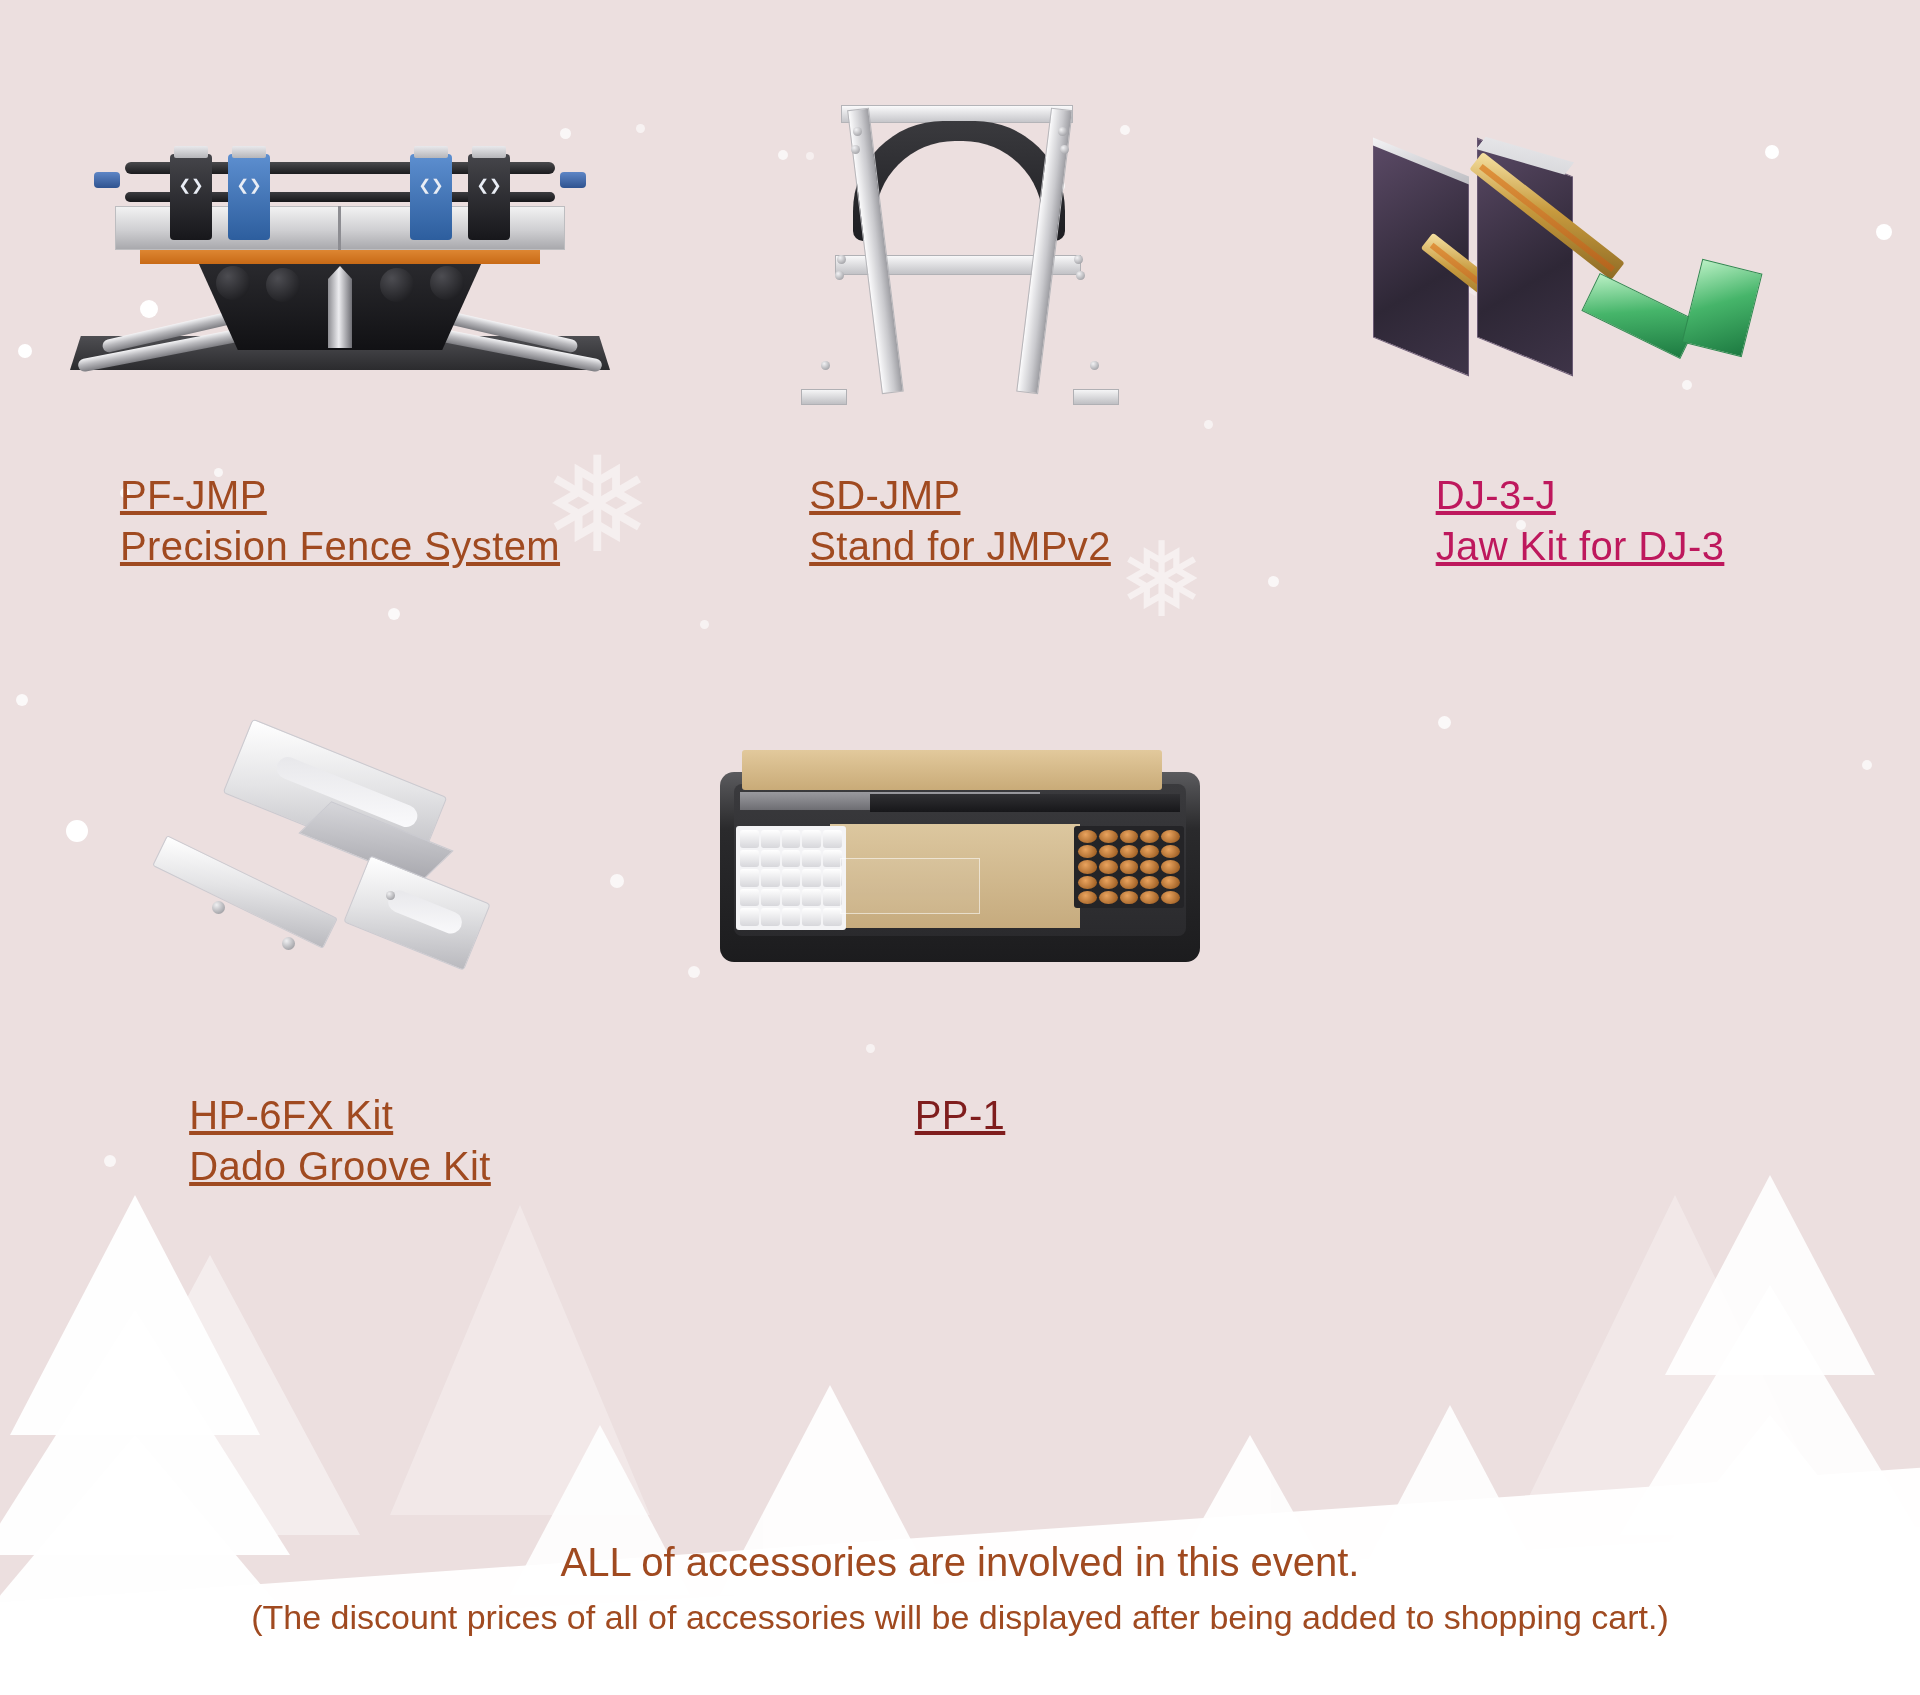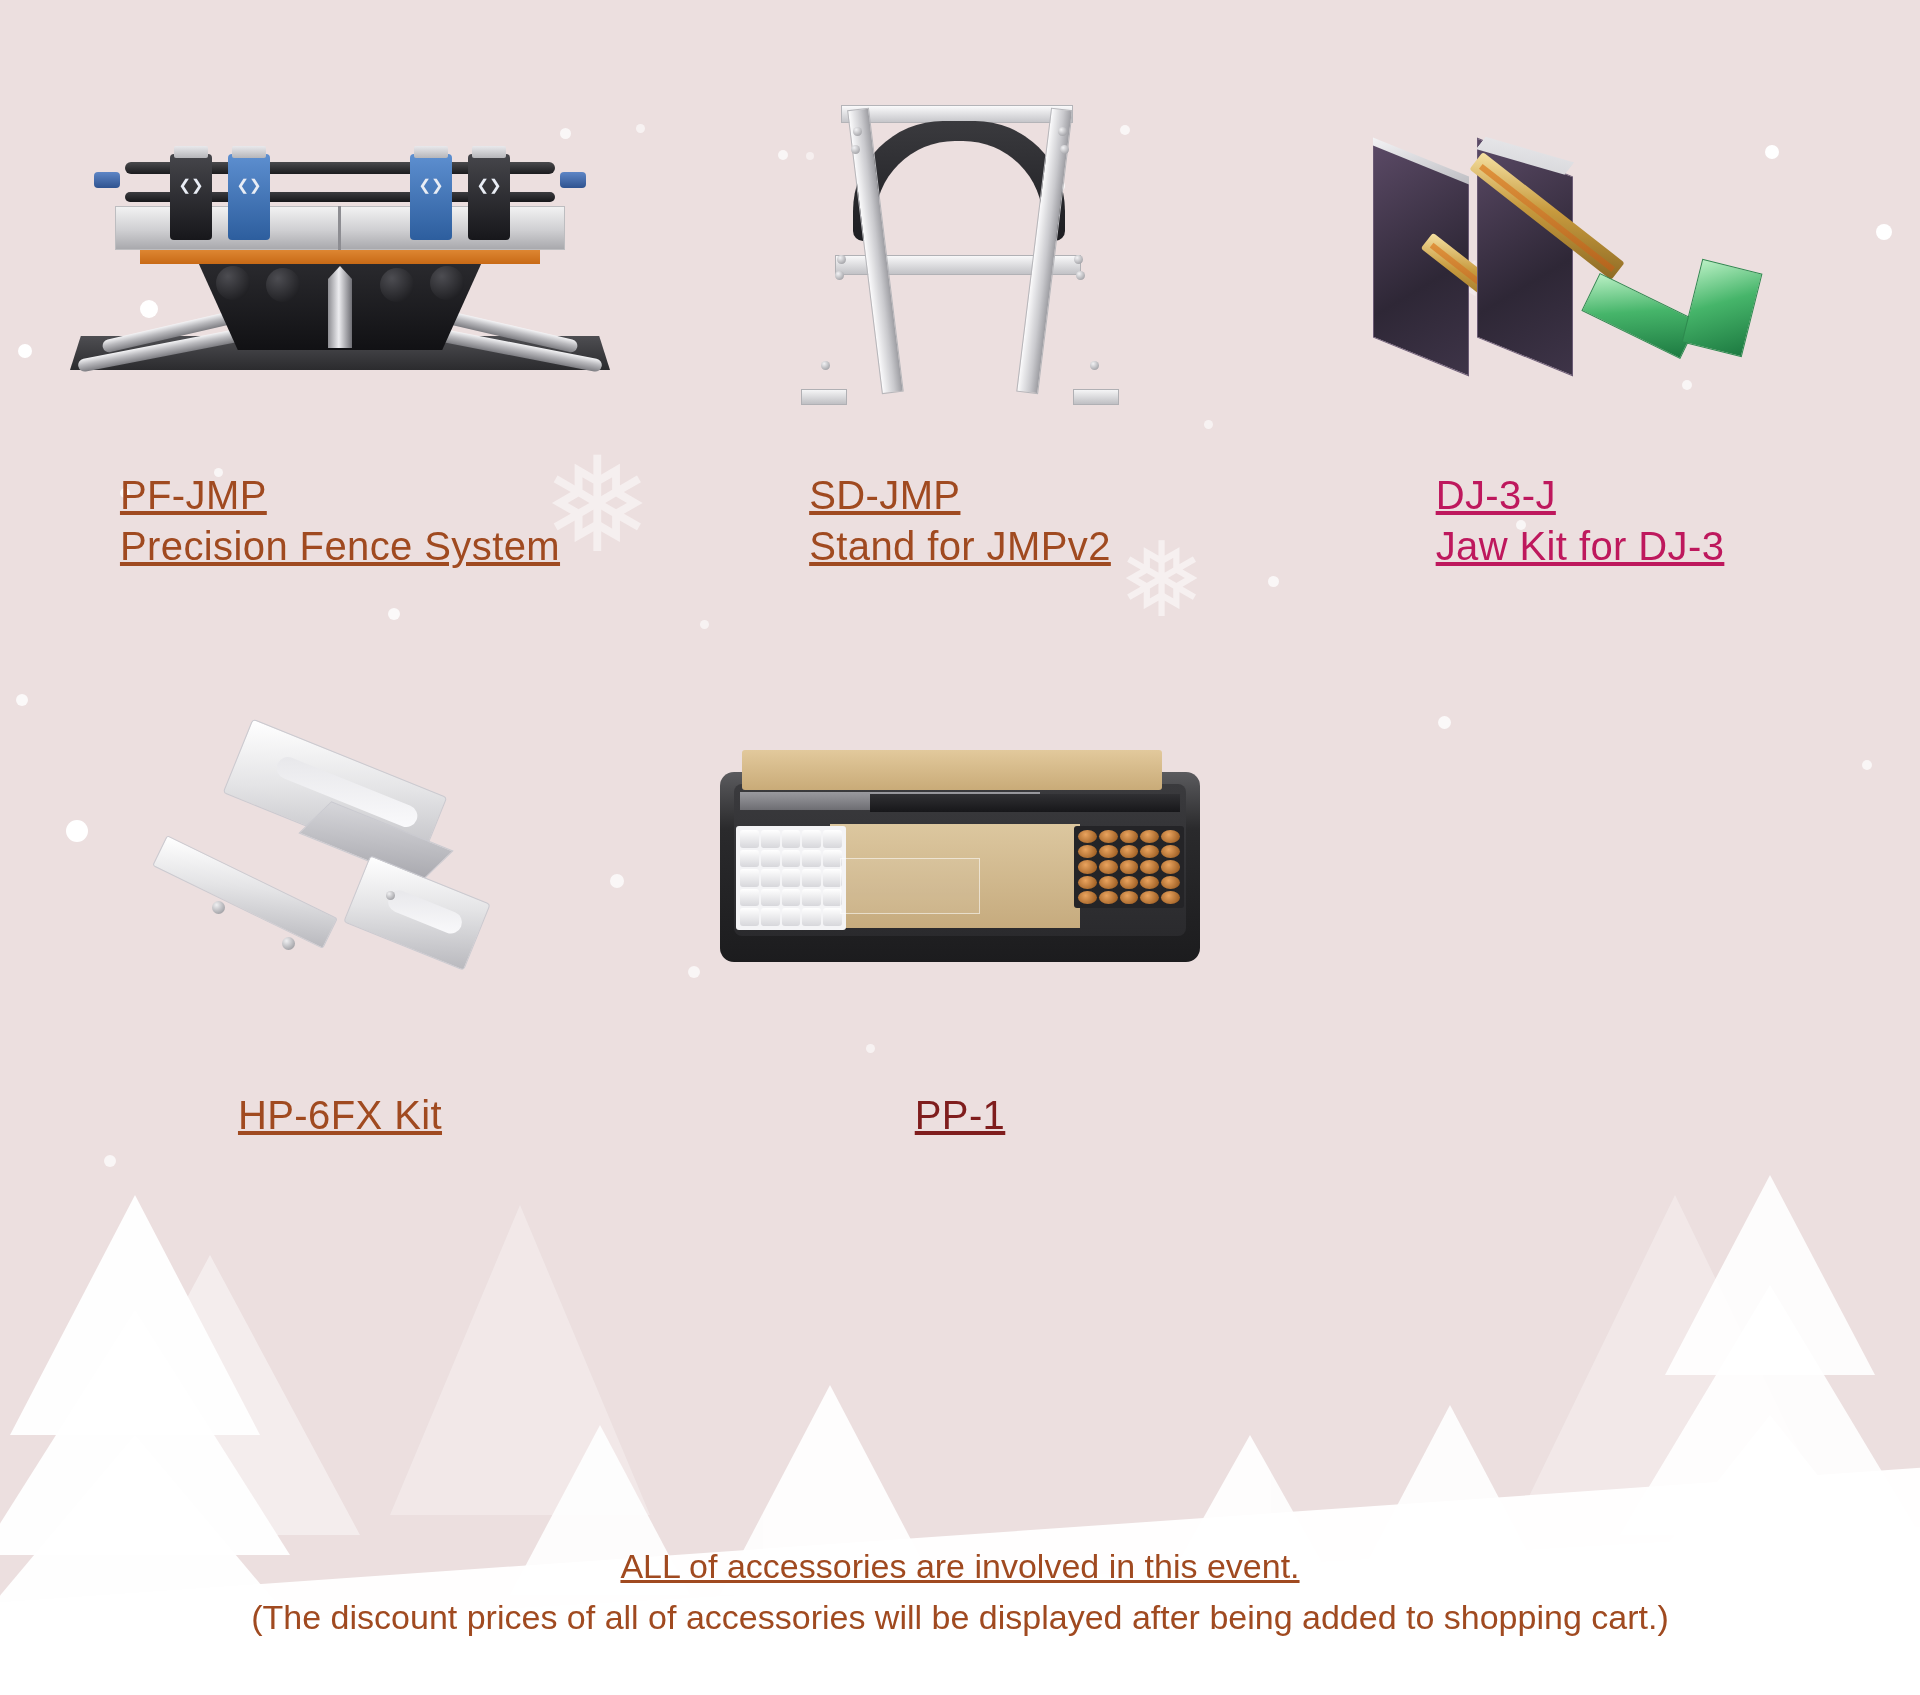--- a/index.html
+++ b/index.html
@@ -256,21 +256,21 @@
     border:1px solid rgba(255,255,255,.55);
     background:rgba(255,255,255,.08);
   }
 
   
   .footer {
     position:absolute; left:0; right:0; bottom:52px;
     text-align:center; color:#a04a20;
     font-weight:300;
   }
-  .footer .l1 { font-size:34px; line-height:1.5;text-decoration:underline; }
+  .footer .l1 { font-size:40px; line-height:1.5; }
   .footer .l2 { font-size:34px; line-height:1.5; }
 </style>
 </head>
 <body style="background: rgb(236, 223, 223);">
 
 <div class="bg-layer">
 
   <span class="snow-dot" style="left:18px;top:344px;width:14px;height:14px;"></span>
   <span class="snow-dot" style="left:120px;top:488px;width:10px;height:10px;opacity:.8;"></span>
   <span class="snow-dot" style="left:214px;top:468px;width:9px;height:9px;opacity:.7;"></span>
@@ -453,20 +453,21 @@
         <div class="blk" style="left:10px;top:150px;width:190px;height:34px;transform:rotate(26deg);border-radius:3px;"></div>
         <div class="screw" style="left:72px;top:176px;"></div>
         <div class="screw" style="left:142px;top:212px;"></div>
         <div class="blk" style="left:212px;top:152px;width:130px;height:72px;transform:rotate(22deg);border-radius:4px;"></div>
         <div class="slot" style="left:246px;top:176px;width:78px;height:22px;transform:rotate(22deg);"></div>
         <div class="screw" style="left:246px;top:166px;width:9px;height:9px;"></div>
       </div>
     </div>
     <div class="caption" style="color: rgb(160, 74, 32);">
       <span class="code">HP-6FX Kit</span>
+      <span class="name">Dado Groove Kit</span>
     </div>
   </div>
 
   <div class="cell r2" style="grid-column:2;">
     <div class="art-wrap">
       <div class="pp art">
         <div class="tray"></div>
         <div class="tray-in"></div>
         <div class="wood-floor"></div>
         <div class="wood-lid"></div>

